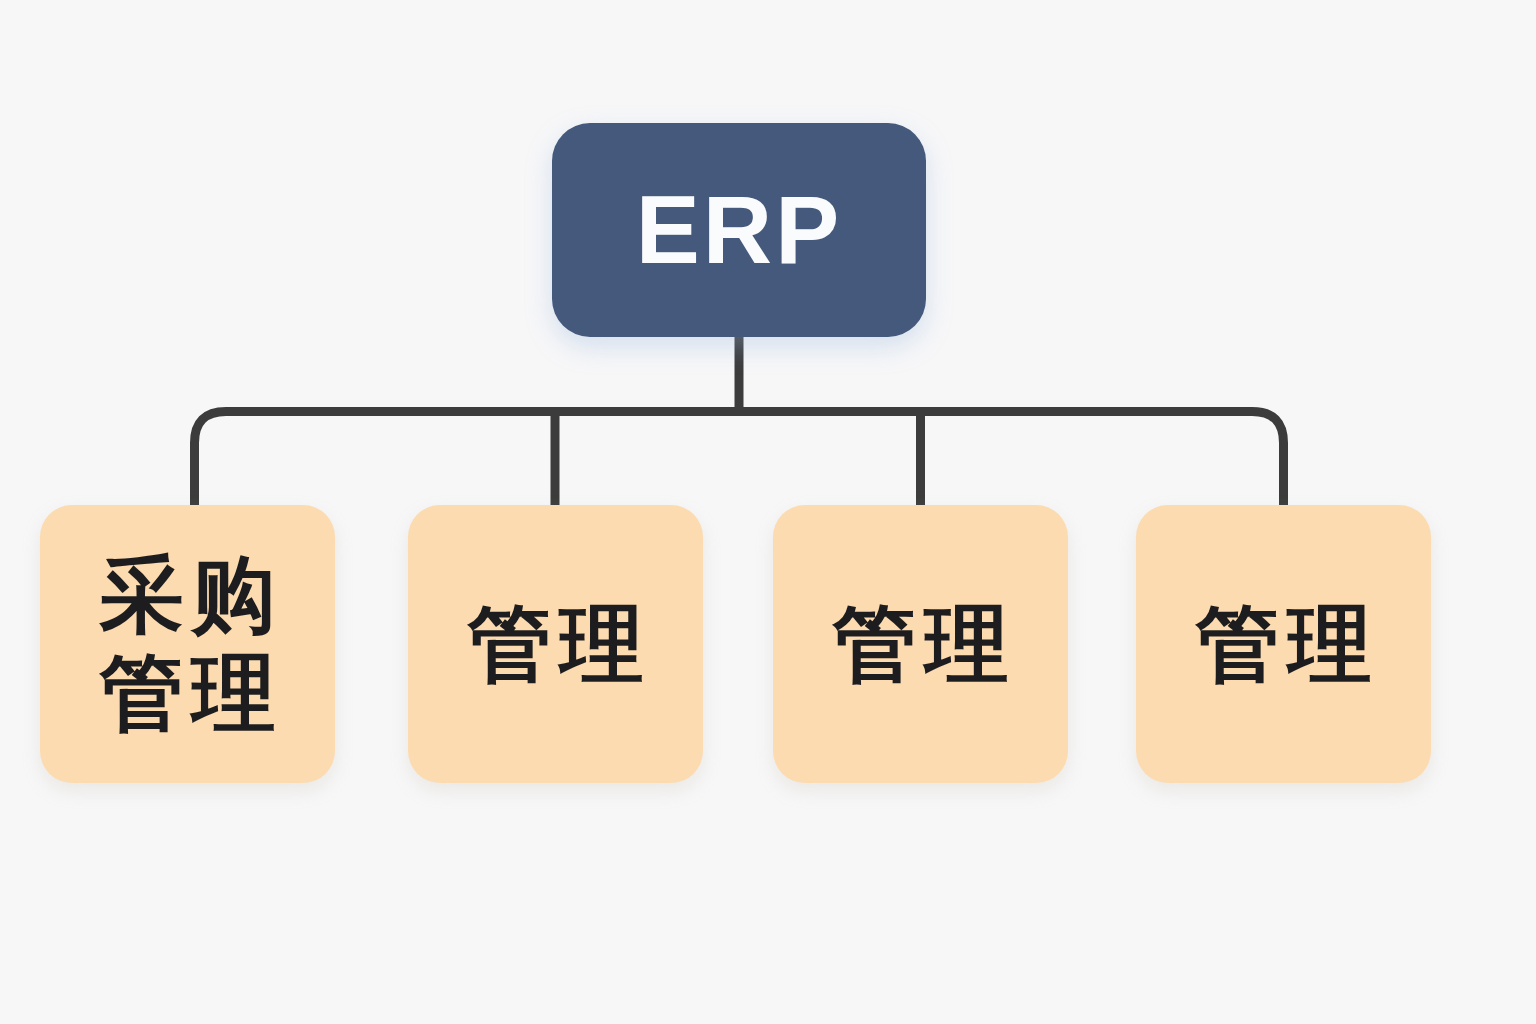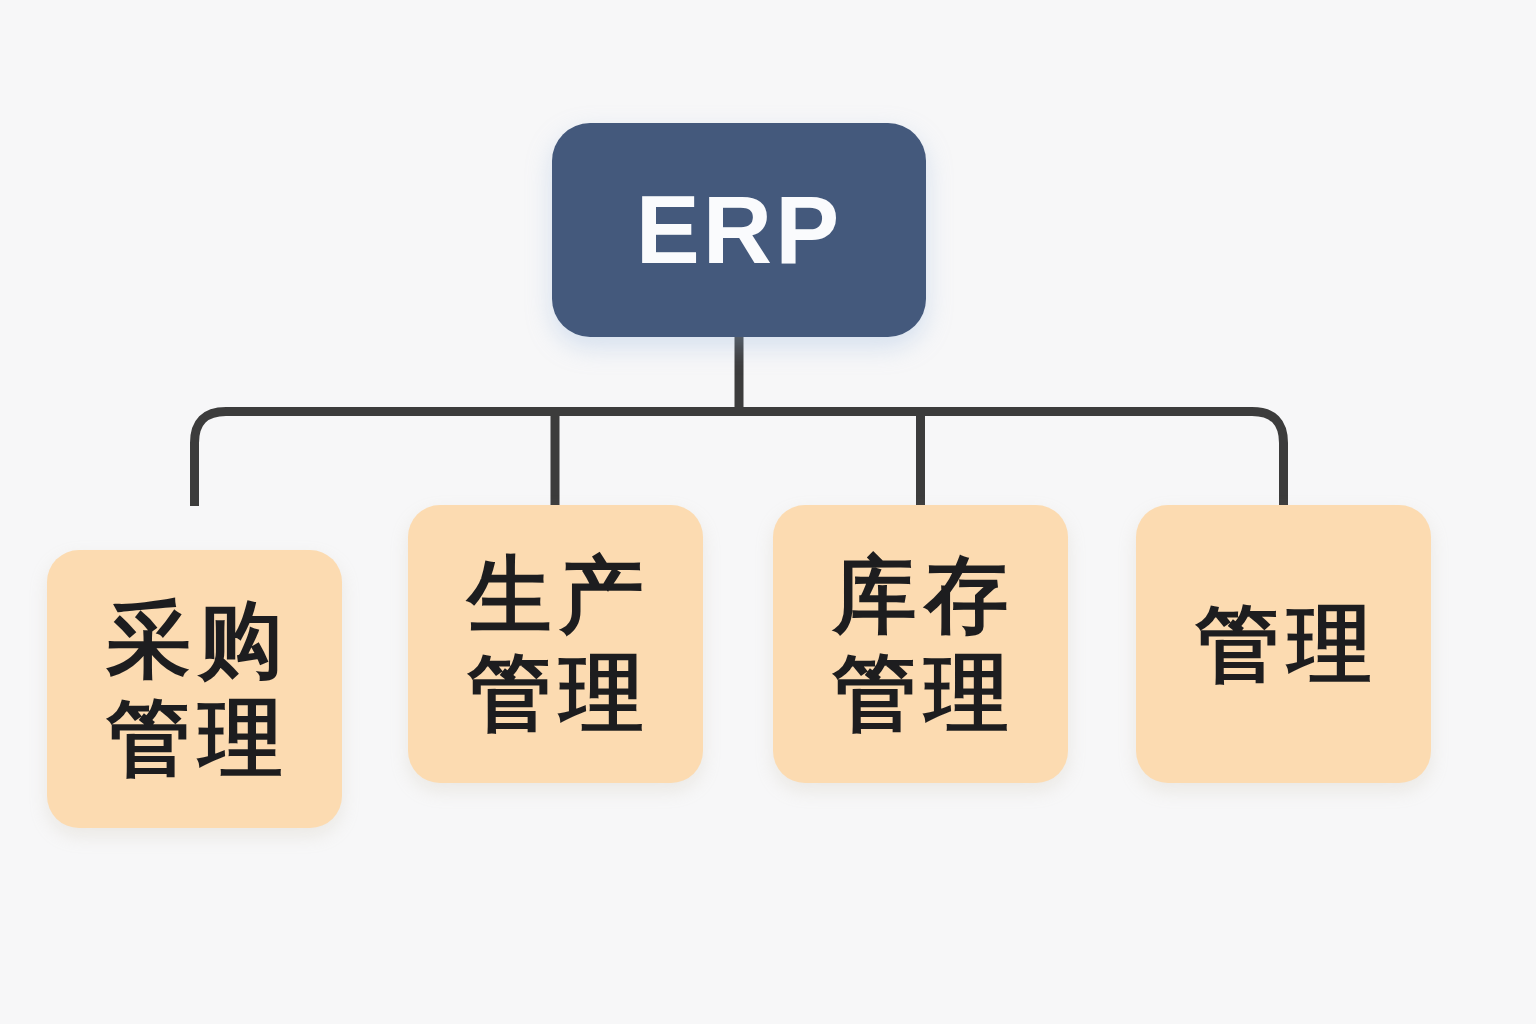--- a/index.html
+++ b/index.html
@@ -51,21 +51,21 @@
     background: #fcdbb1;
     color: #1d1d1f;
     font-size: 84px;
     font-weight: 900;
     line-height: 1.17;
     letter-spacing: 8px;
     text-indent: 8px; 
     box-shadow: 0 8px 18px rgba(190, 180, 160, 0.22);
   }
   .child-node .line { display: block; }
-  .child-1 { left: 47px; margin-top: 45px; }
+  .child-1 { left: 40px; }
   .child-2 { left: 408px; }
   .child-3 { left: 773px; }
   .child-4 { left: 1136px; }
 </style>
 </head>
 <body>
 
 <div class="canvas">
 
   <svg class="connectors" viewBox="0 0 1536 1024" xmlns="http://www.w3.org/2000/svg">
@@ -86,28 +86,26 @@
 
   <div class="node child-node child-1">
     <span>
       <span class="line">采购</span>
       <span class="line">管理</span>
     </span>
   </div>
 
   <div class="node child-node child-2">
     <span>
-      <span class="line">生产</span>
       <span class="line">管理</span>
     </span>
   </div>
 
   <div class="node child-node child-3">
     <span>
-      <span class="line">库存</span>
       <span class="line">管理</span>
     </span>
   </div>
 
   <div class="node child-node child-4">
     <span>
       <span class="line">管理</span>
     </span>
   </div>
 

